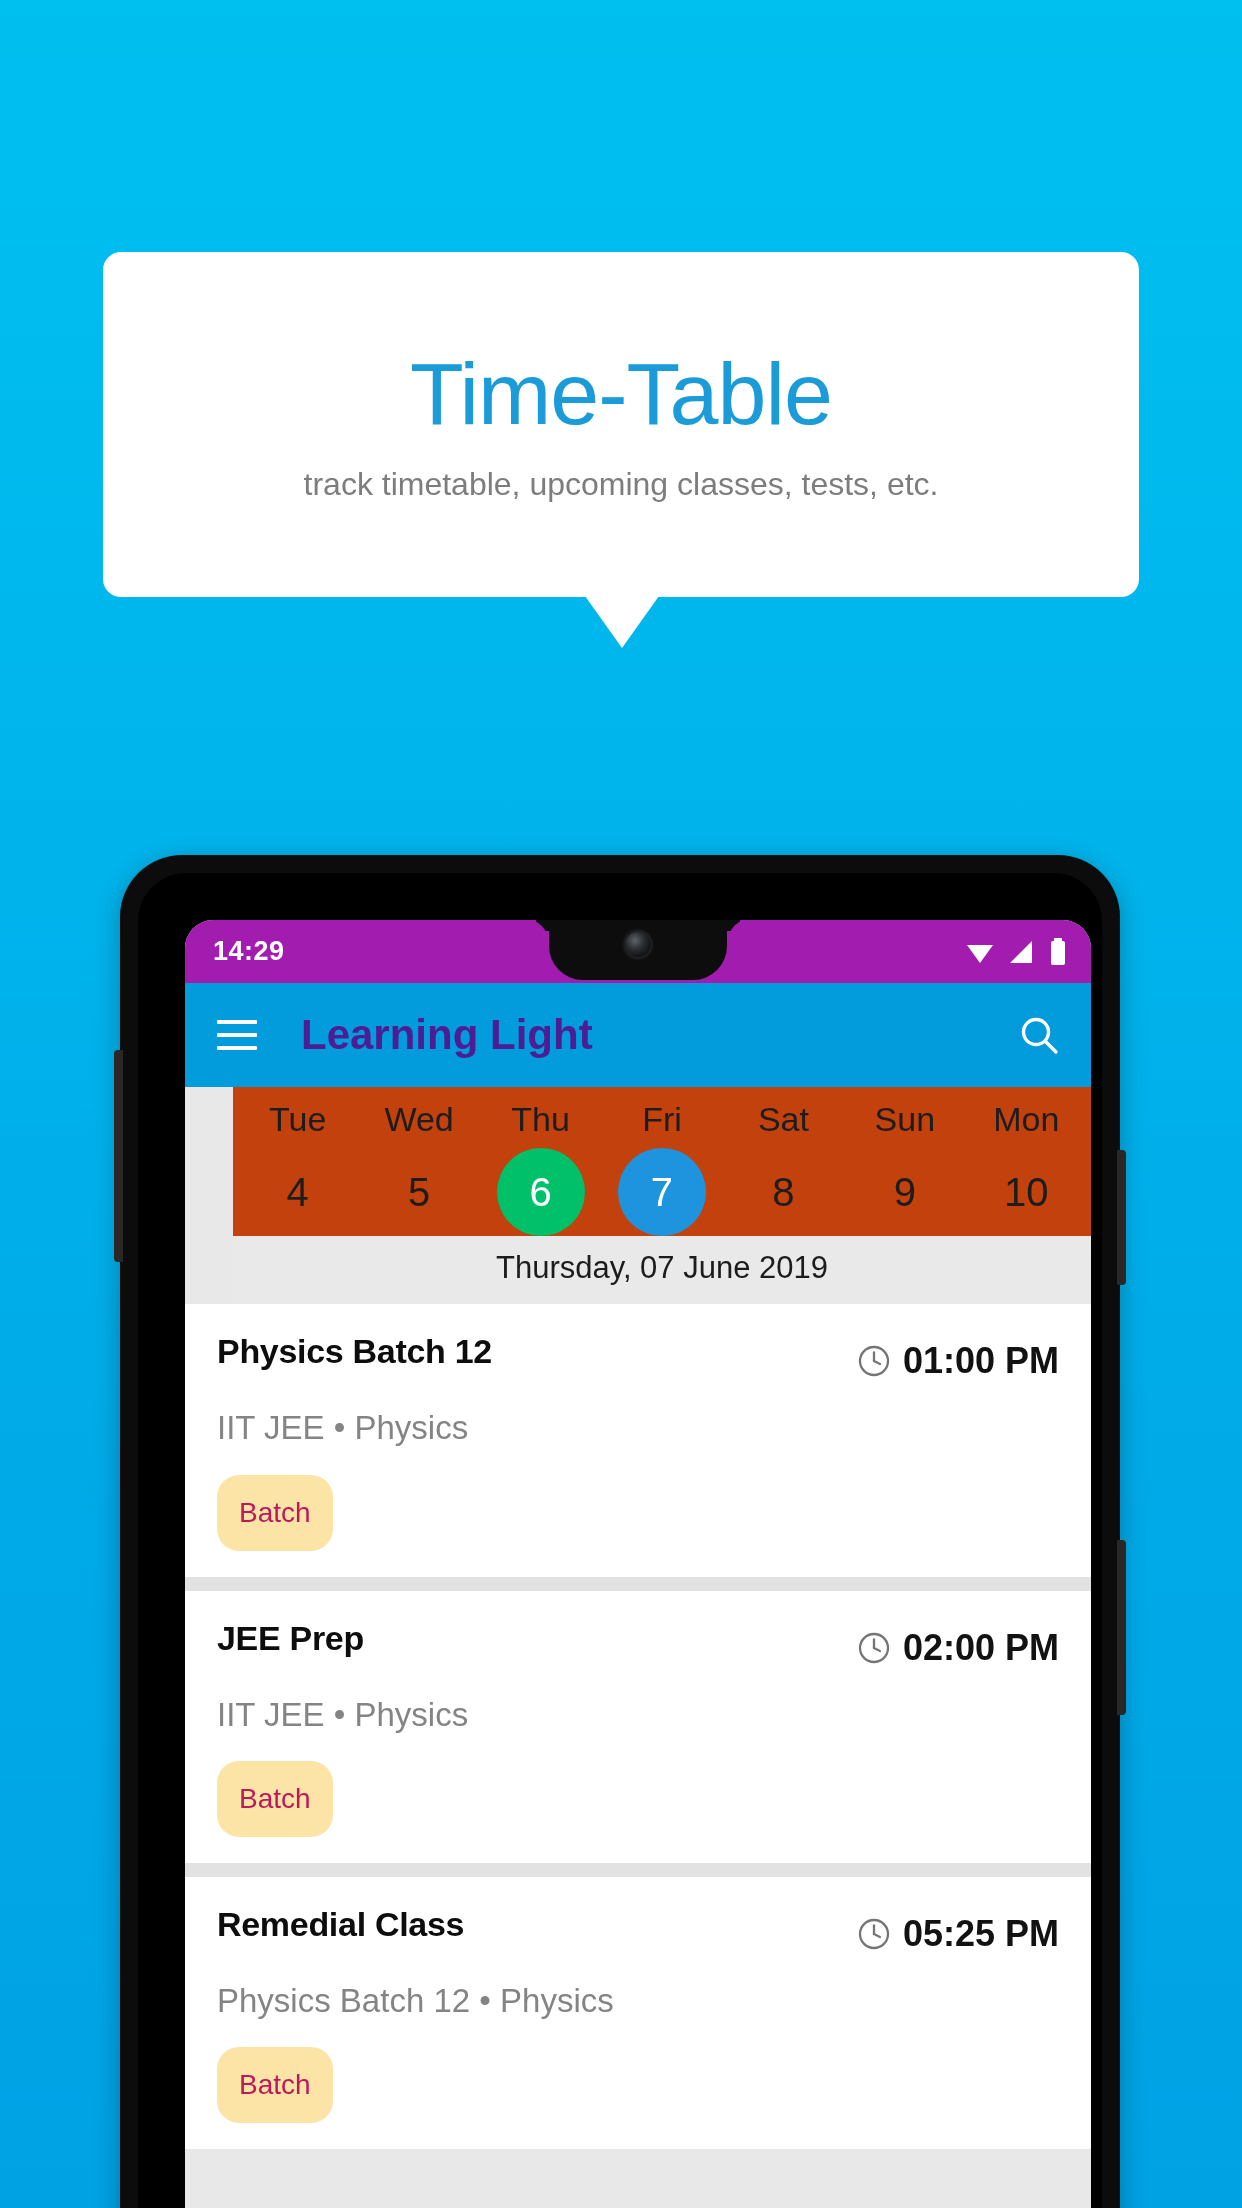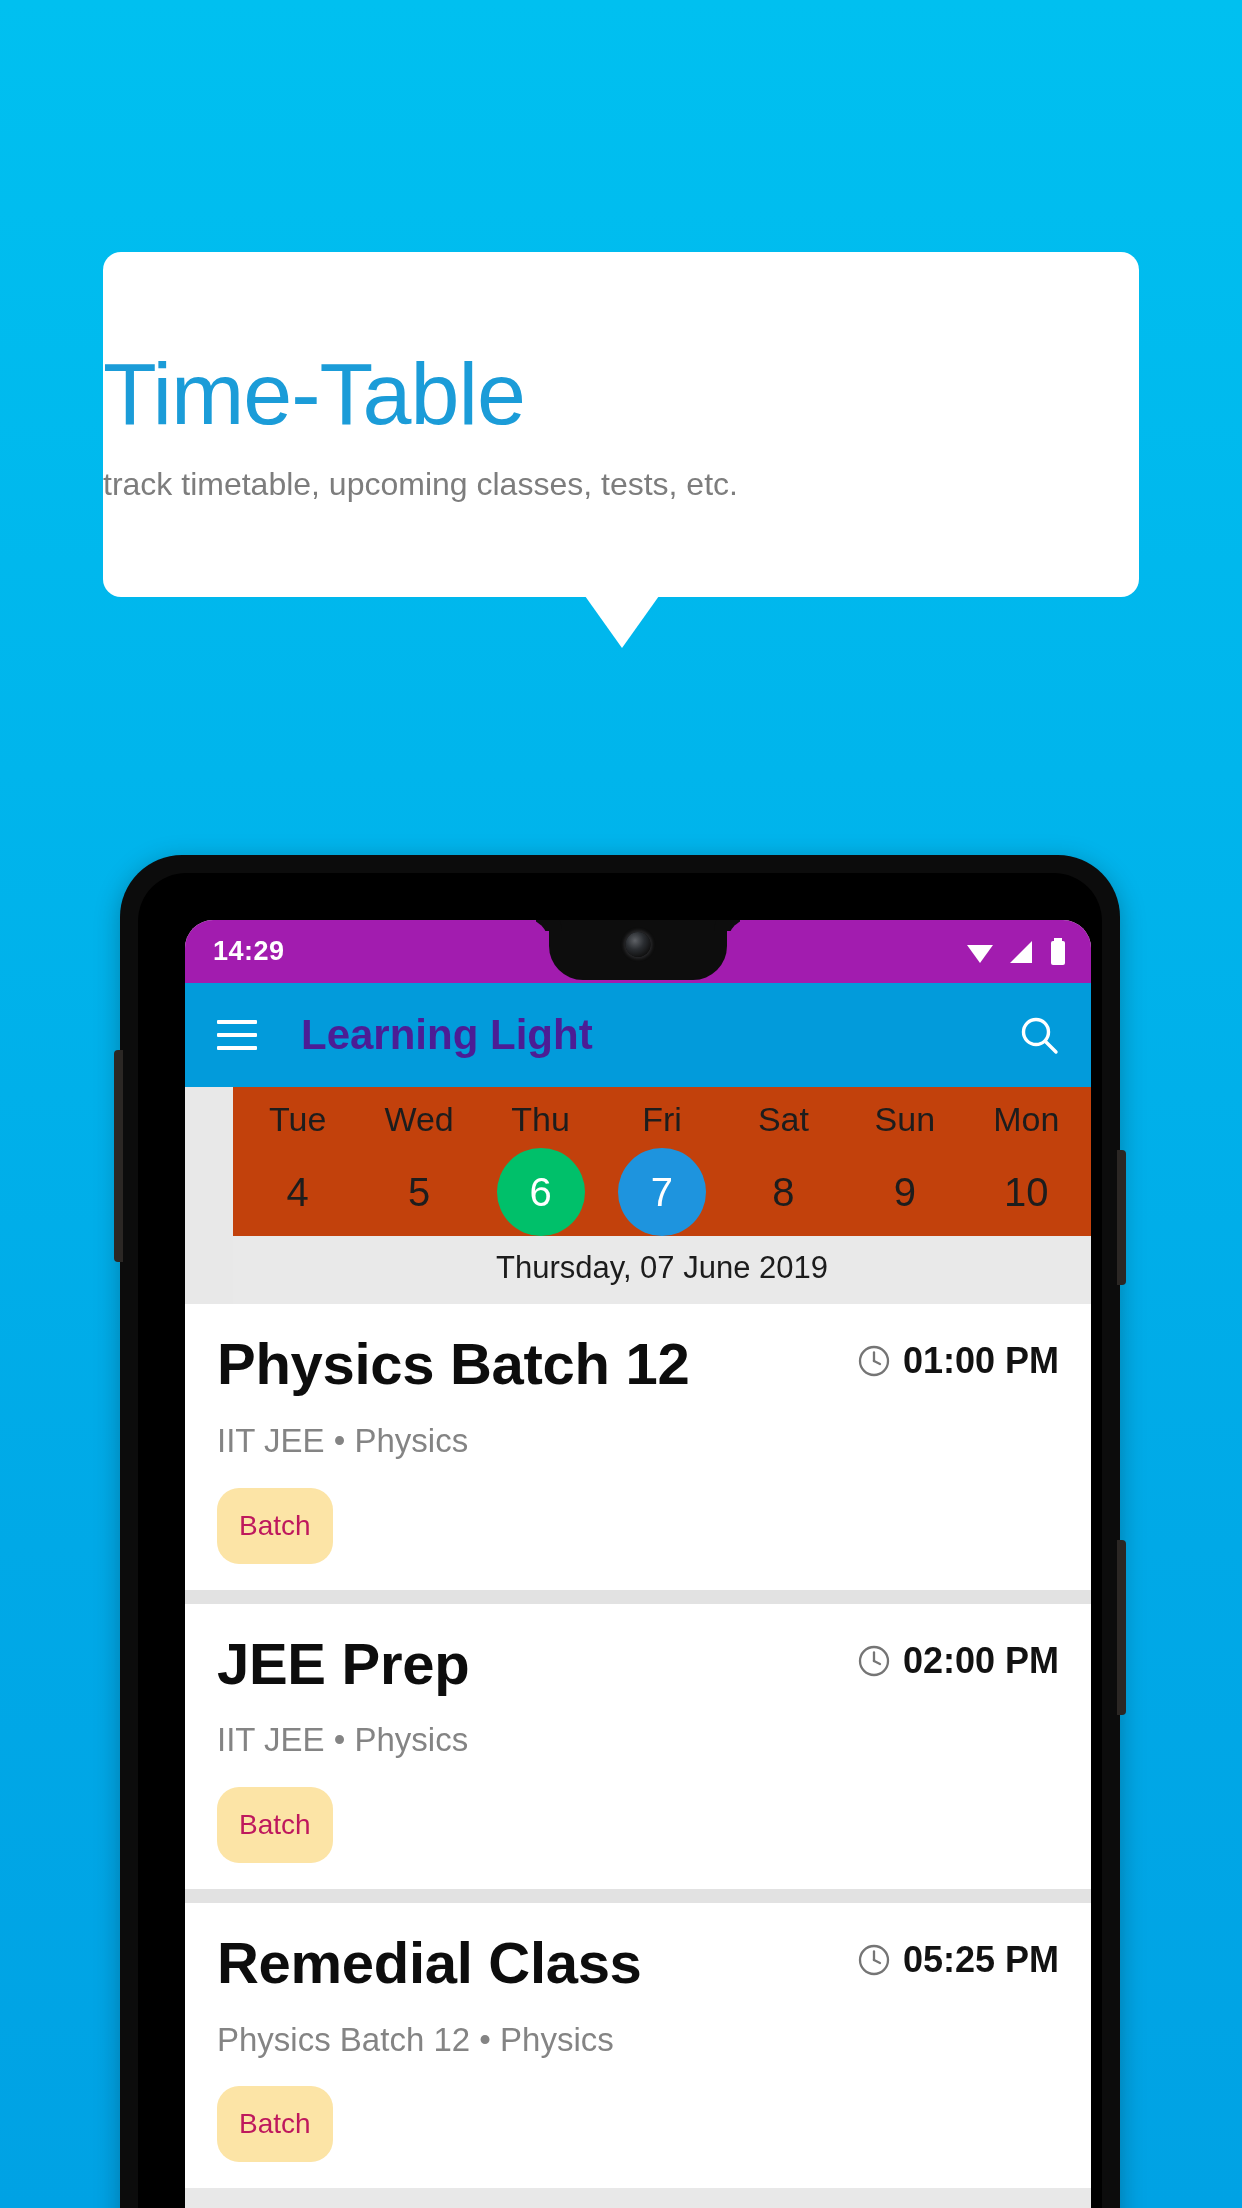--- a/index.html
+++ b/index.html
@@ -28,20 +28,21 @@
     position: absolute;
     left: 103px;
     top: 252px;
     width: 1036px;
     height: 345px;
     background: #ffffff;
     border-radius: 18px;
     box-sizing: border-box;
     display: flex;
     flex-direction: column;
+    align-items: center;
     justify-content: center;
   }
   #promo-title {
     font-size: 88px;
     line-height: 1.0;
     color: #1B9CD8;
     font-weight: 400;
     letter-spacing: -1px;
     margin-bottom: 30px;
   }
@@ -284,21 +285,21 @@
     padding: 30px 32px 26px 32px;
     margin-bottom: 14px;
     box-sizing: border-box;
   }
   .card-top {
     display: flex;
     align-items: flex-start;
     justify-content: space-between;
   }
   .card-title {
-    font-size: 58px;
+    font-size: 34px;
     font-weight: 700;
     color: #0d0d0d;
     line-height: 1.05;
     letter-spacing: -0.3px;
   }
   .card-time-wrap {
     display: flex;
     align-items: center;
     gap: 12px;
     padding-top: 6px;

